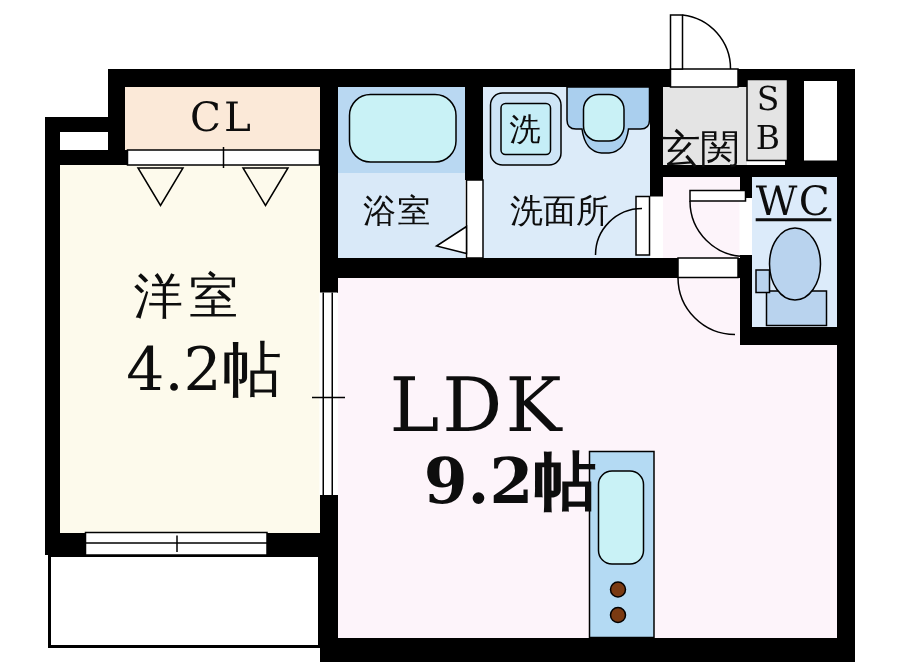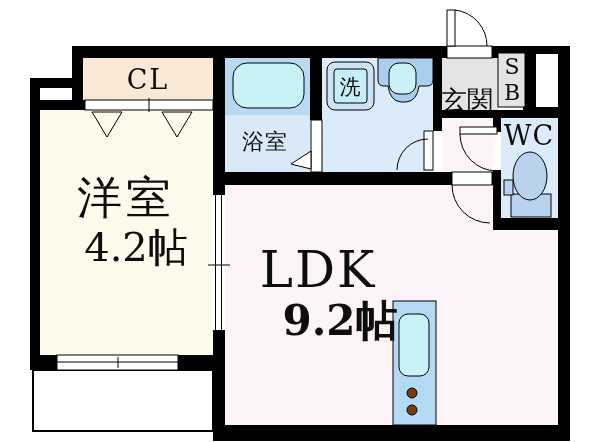--- a/index.html
+++ b/index.html
@@ -14,30 +14,30 @@
   .labels{position:absolute;left:0;top:0;width:540px;height:442px;pointer-events:none;}
   .lbl{
     position:absolute;
     transform:translate(-50%,-50%);
     color:#0d0d0d;
     white-space:nowrap;
     line-height:1;
     text-align:center;
   }
   .lbl-cl{font-size:27px;letter-spacing:2px;}
-  .lbl-yoshitsu{font-size:45px;letter-spacing:4px;}
+  .lbl-yoshitsu{font-size:33px;letter-spacing:4px;}
   .lbl-yoshitsu-size{font-size:40px;}
   .lbl-ldk{font-size:50px;letter-spacing:2px;}
   .lbl-ldk-size{font-size:42px;font-weight:bold;}
   .lbl-terrace{font-size:23px;letter-spacing:2px;}
   .lbl-bath{font-size:22px;letter-spacing:1px;}
   .lbl-wash{font-size:22px;}
   .lbl-washer{font-size:21px;}
   .lbl-genkan{font-size:26px;margin-top:16px;}
-  .lbl-wc{font-size:27px;letter-spacing:1px;}
+  .lbl-wc{font-size:27px;letter-spacing:1px;text-decoration:underline;}
   .lbl-sb{font-size:22px;line-height:26px;}
   .lbl-sb span{display:block;}
 </style>
 </head>
 <body>
 
 <div class="stage">
 
   <svg width="600" height="442" viewBox="0 0 600 442">
 
@@ -136,20 +136,21 @@
 
     <rect x="498" y="53" width="27" height="54" style="fill:var(--c-entrance)" stroke="#000"></rect>
   </svg>
 
   <div class="labels">
     <div class="lbl lbl-cl" style="left:148px;top:79px;">CL</div>
     <div class="lbl lbl-yoshitsu" style="left:126px;top:197px;">洋室</div>
     <div class="lbl lbl-yoshitsu-size" style="left:136px;top:247px;">4.2帖</div>
     <div class="lbl lbl-bath" style="left:265px;top:142px;">浴室</div>
     <div class="lbl lbl-washer" style="left:350px;top:87px;">洗</div>
+    <div class="lbl lbl-wash" style="left:373px;top:142px;">洗面所</div>
     <div class="lbl lbl-genkan" style="left:467px;top:84px;">玄関</div>
     <div class="lbl lbl-sb" style="left:512px;top:80px;">
       <span>S</span>
       <span>B</span>
     </div>
     <div class="lbl lbl-wc" style="left:529px;top:135px;">WC</div>
     <div class="lbl lbl-ldk" style="left:318px;top:270px;">LDK</div>
     <div class="lbl lbl-ldk-size" style="left:340px;top:321px;">9.2帖</div>
   </div>
 

